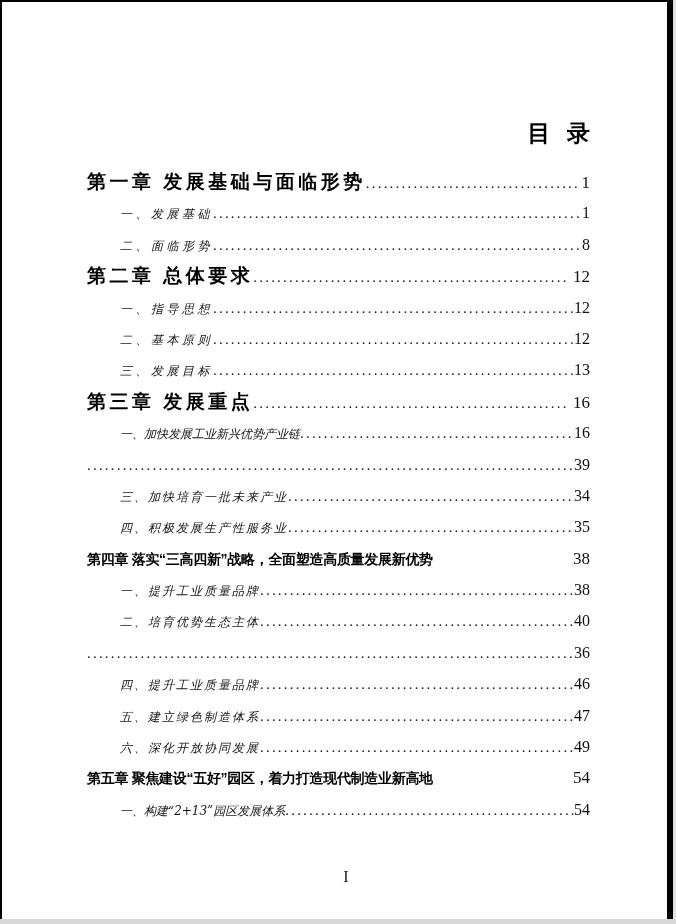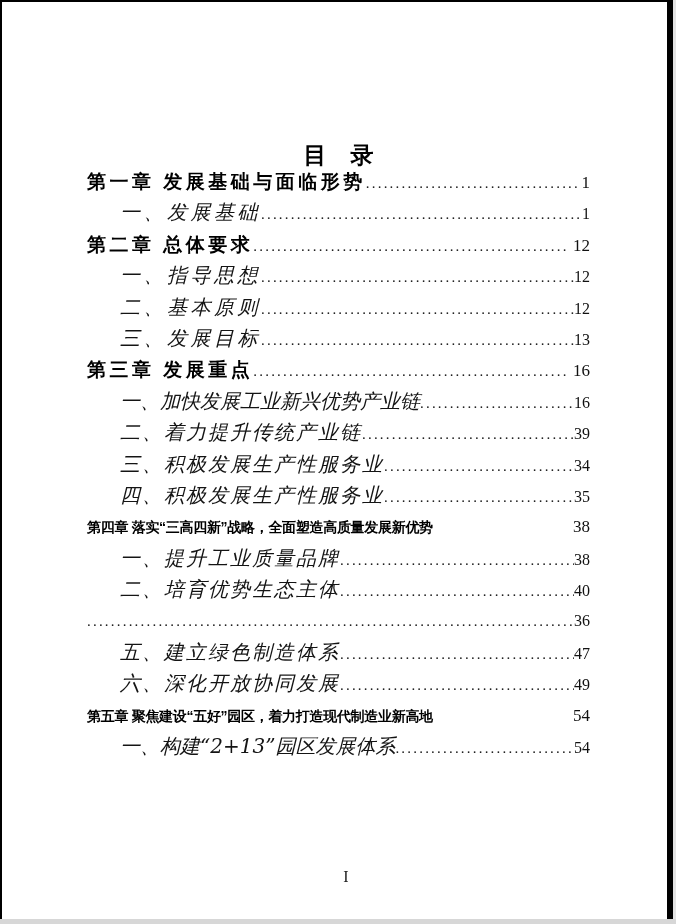--- a/index.html
+++ b/index.html
@@ -10,22 +10,22 @@
   }
   
   .edge-top{position:absolute;top:0;left:0;width:676px;height:2px;background:#000;}
   .edge-left{position:absolute;top:0;left:0;width:2px;height:924px;background:#000;}
   .edge-right-bar{position:absolute;top:0;left:667px;width:6px;height:919px;background:#000;}
   .edge-right-shadow{position:absolute;top:0;left:673px;width:3px;height:924px;background:#e3e3e3;}
   .edge-bottom-shadow{position:absolute;top:919px;left:0;width:676px;height:5px;background:#d7d7d7;}
 
   
   .doc-title{
-    position:absolute;top:140px;left:87px;width:503px;
-    text-align:center;font-family:Liberation Mono, monospace;
+    position:absolute;top:118px;left:87px;width:503px;
+    text-align:right;font-family:Liberation Sans, sans-serif;
     font-weight:bold;font-size:23px;color:#000;word-spacing:10px;
     white-space:nowrap;
   }
 
   
   .toc{position:absolute;top:166px;left:87px;width:503px;}
   .toc-row{
     height:31.4px;line-height:31.4px;
     display:flex;align-items:baseline;white-space:nowrap;
   }
@@ -39,21 +39,21 @@
   .toc-row .pagenum{flex:0 0 auto;font-family:"Liberation Serif",serif;font-size:17px;color:#111;}
 
   .toc-row.chapter .label{
     font-family:"Liberation Sans",sans-serif;font-weight:bold;font-size:19px;color:#000;
   }
   .toc-row.chapter .pagenum{padding-left:5px;}
   .toc-row.chapter.no-leader .label{font-size:14px;letter-spacing:-0.3px;}
   .toc-row.chapter.no-leader .pagenum{padding-left:0;}
 
   .toc-row.sub .label{
-    font-family:"DejaVu Serif",serif;font-style:italic;font-size:20px;color:#141414;
+    font-family:"DejaVu Serif",serif;font-style:italic;font-size:12px;color:#141414;
     padding-left:33px;
   }
   .toc-row.sub .pagenum{font-size:16px;}
 
   .ls3 .label{letter-spacing:3.5px;}
   .ls2 .label{letter-spacing:2px;}
 
   
   .footer{
     position:absolute;top:868px;left:0;width:676px;text-align:center;
@@ -75,20 +75,25 @@
     <div class="toc-row chapter ls3">
     <span class="label">第一章 发展基础与面临形势</span>
     <span class="dots"></span>
     <span class="pagenum">1</span>
   </div>
     <div class="toc-row sub ls3">
     <span class="label">一、发展基础</span>
     <span class="dots"></span>
     <span class="pagenum">1</span>
   </div>
+    <div class="toc-row sub ls3">
+    <span class="label">二、面临形势</span>
+    <span class="dots"></span>
+    <span class="pagenum">8</span>
+  </div>
     <div class="toc-row chapter ls3">
     <span class="label">第二章 总体要求</span>
     <span class="dots"></span>
     <span class="pagenum">12</span>
   </div>
     <div class="toc-row sub ls3">
     <span class="label">一、指导思想</span>
     <span class="dots"></span>
     <span class="pagenum">12</span>
   </div>
@@ -106,26 +111,25 @@
     <span class="label">第三章 发展重点</span>
     <span class="dots"></span>
     <span class="pagenum">16</span>
   </div>
     <div class="toc-row sub">
     <span class="label">一、加快发展工业新兴优势产业链</span>
     <span class="dots"></span>
     <span class="pagenum">16</span>
   </div>
     <div class="toc-row sub ls2">
-    <span class="label">二、着力提升传统产业链</span>
     <span class="dots"></span>
     <span class="pagenum">39</span>
   </div>
     <div class="toc-row sub ls2">
-    <span class="label">三、积极发展生产性服务业</span>
+    <span class="label">三、加快培育一批未来产业</span>
     <span class="dots"></span>
     <span class="pagenum">34</span>
   </div>
     <div class="toc-row sub ls2">
     <span class="label">四、积极发展生产性服务业</span>
     <span class="dots"></span>
     <span class="pagenum">35</span>
   </div>
     <div class="toc-row chapter no-leader">
     <span class="label">第四章 落实“三高四新”战略，全面塑造高质量发展新优势</span>
@@ -140,20 +144,25 @@
     <div class="toc-row sub ls2">
     <span class="label">二、培育优势生态主体</span>
     <span class="dots"></span>
     <span class="pagenum">40</span>
   </div>
     <div class="toc-row sub ls2">
     <span class="dots"></span>
     <span class="pagenum">36</span>
   </div>
     <div class="toc-row sub ls2">
+    <span class="label">四、提升工业质量品牌</span>
+    <span class="dots"></span>
+    <span class="pagenum">46</span>
+  </div>
+    <div class="toc-row sub ls2">
     <span class="label">五、建立绿色制造体系</span>
     <span class="dots"></span>
     <span class="pagenum">47</span>
   </div>
     <div class="toc-row sub ls2">
     <span class="label">六、深化开放协同发展</span>
     <span class="dots"></span>
     <span class="pagenum">49</span>
   </div>
     <div class="toc-row chapter no-leader">

